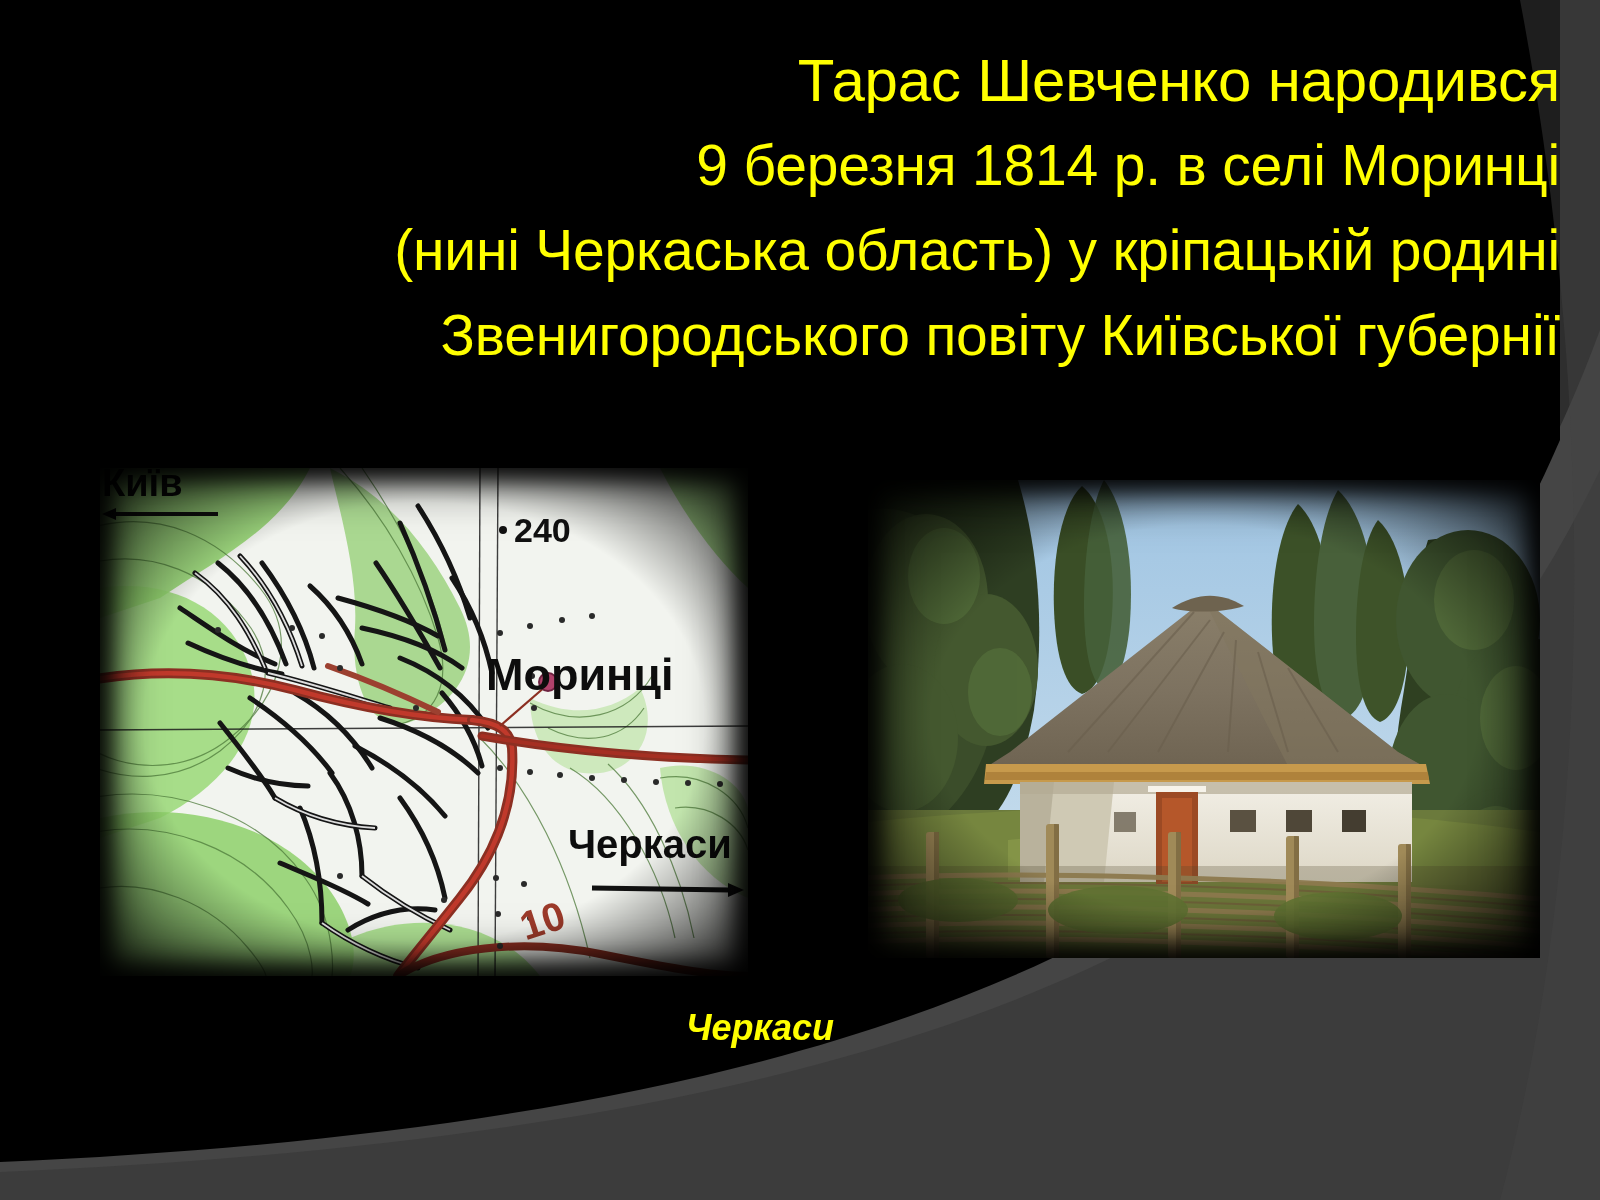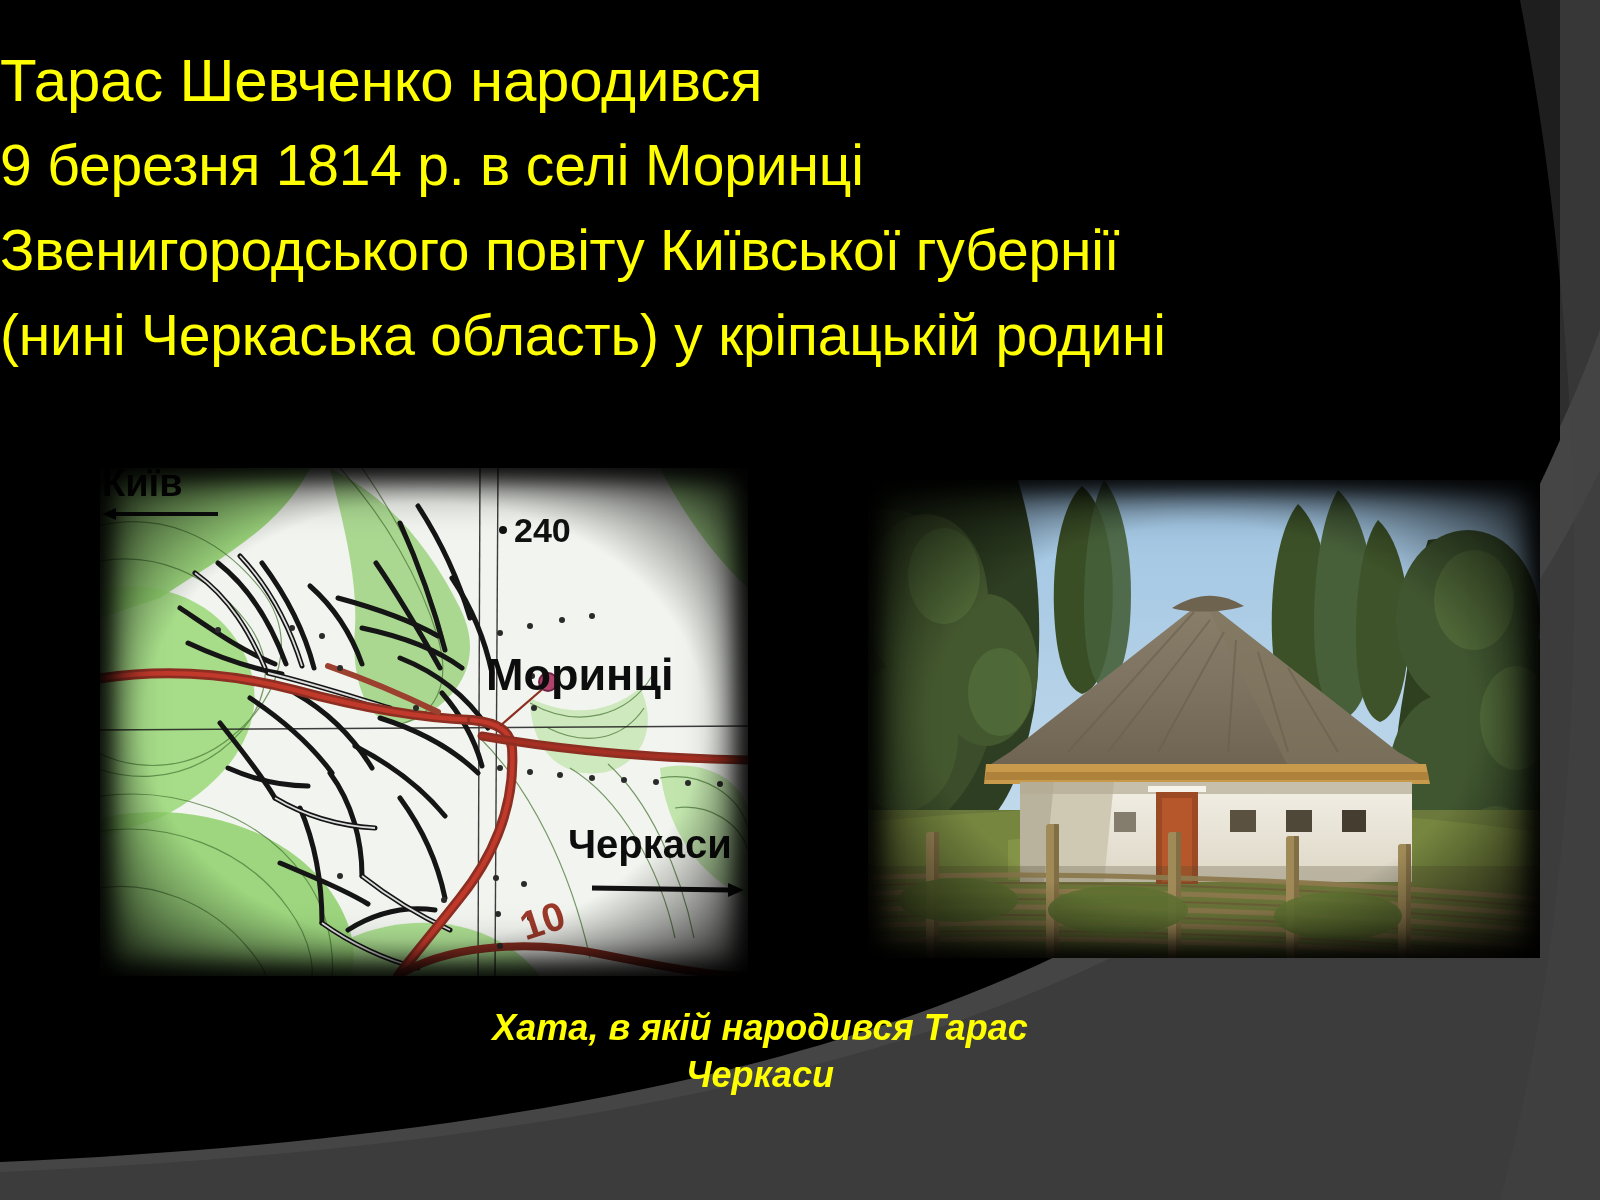--- a/index.html
+++ b/index.html
@@ -18,21 +18,21 @@
 
   
   .bg-layer { position: absolute; inset: 0; width: 1600px; height: 1200px; }
 
   
   #title-block {
     position: absolute;
     left: 0;
     top: 38px;
     width: 1560px;
-    text-align: left;
+    text-align: right;
     z-index: 5;
   }
   .title-line {
     color: #FFFF00;
     font-family: "Liberation Sans", sans-serif;
     font-weight: 400;
     font-size: 59px;
     line-height: 85px;
     white-space: nowrap;
     letter-spacing: -0.2px;
@@ -107,22 +107,22 @@
 
     <path d="M0,0 L0,1162 C960,1120 1370,880 1560,440 L1560,0 Z" fill="#000000"></path>
     <path d="M1270,0 C1400,470 1345,880 1170,1200 L900,1200 C1090,880 1150,470 1035,0 Z" fill="#000000" opacity="0.0"></path>
 
     <path d="M1600,0 L1600,1200 L1500,1200 C1590,860 1600,420 1520,0 Z" fill="#434343" opacity="0.45"></path>
   </svg>
 
   <div id="title-block">
     <div class="title-line l1">Тарас Шевченко народився</div>
     <div class="title-line l2">9 березня 1814 р. в селі Моринці</div>
+    <div class="title-line l4">(нині Черкаська область) у кріпацькій родині</div>
     <div class="title-line l3">Звенигородського повіту Київської губернії</div>
-    <div class="title-line l4">(нині Черкаська область) у кріпацькій родині</div>
   </div>
 
   <div class="pic" id="map-image">
     <svg viewBox="0 0 648 508" preserveAspectRatio="none">
       <defs>
         <clipPath id="mapclip">
             <rect x="0" y="0" width="648" height="508"></rect>
           </clipPath>
         <radialGradient id="mapfade" cx="50%" cy="50%" r="72%">
           <stop offset="60%" stop-color="#000" stop-opacity="0"></stop>
@@ -410,17 +410,16 @@
           <ellipse cx="470" cy="436" rx="64" ry="24"></ellipse>
         </g>
 
         <rect x="0" y="0" width="672" height="478" fill="url(#photofade)" opacity="0.88"></rect>
       </g>
     </svg>
     <div class="vignette"></div>
   </div>
 
   <div id="caption-block">
-    <div class="caption-line">Хата, в якій народився Тарас</div>
     <div class="caption-line">Черкаси</div>
   </div>
 
 </div>
 
 </body></html>

